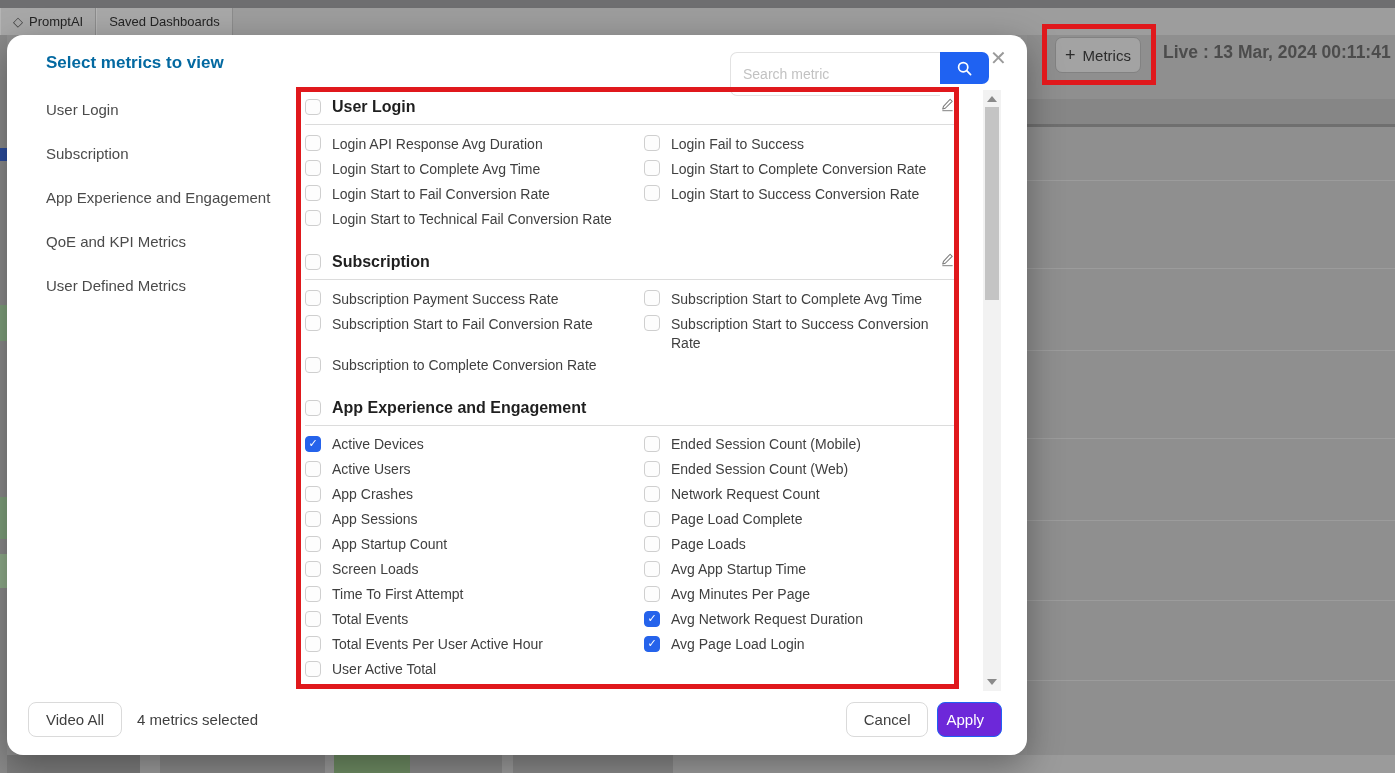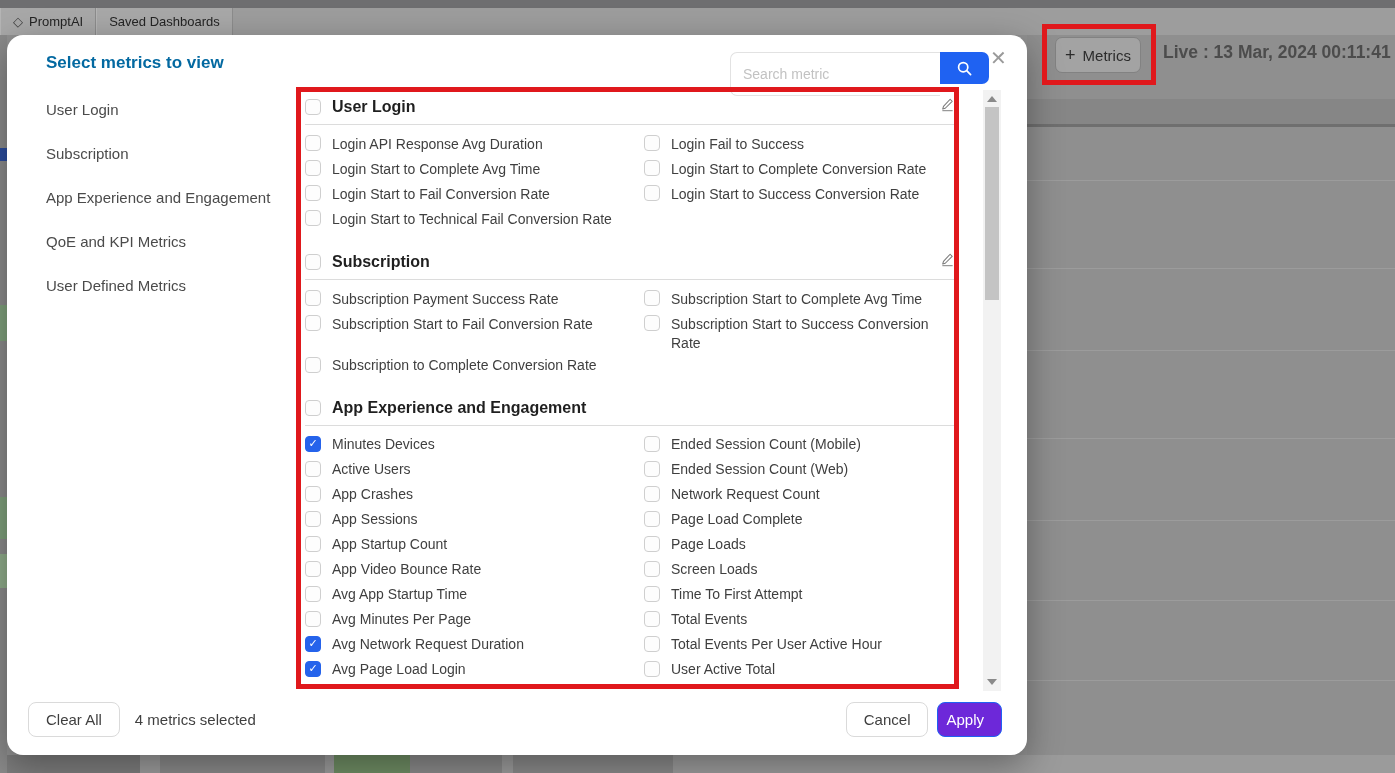--- a/index.html
+++ b/index.html
@@ -258,21 +258,21 @@
           </div>
         </div>
         <div class="section">
           <div class="section-header">
             <div class="checkbox"></div>
             <span class="title">App Experience and Engagement</span>
           </div>
           <div class="items-grid">
             <div class="item-cell">
               <div class="checkbox checked">✓</div>
-              <span class="label">Minutes Devices</span>
+              <span class="label">Active Devices</span>
             </div>
             <div class="item-cell">
               <div class="checkbox"></div>
               <span class="label">Ended Session Count (Mobile)</span>
             </div>
             <div class="item-cell">
               <div class="checkbox"></div>
               <span class="label">Active Users</span>
             </div>
             <div class="item-cell">
@@ -295,24 +295,20 @@
               <div class="checkbox"></div>
               <span class="label">Page Load Complete</span>
             </div>
             <div class="item-cell">
               <div class="checkbox"></div>
               <span class="label">App Startup Count</span>
             </div>
             <div class="item-cell">
               <div class="checkbox"></div>
               <span class="label">Page Loads</span>
-            </div>
-            <div class="item-cell">
-              <div class="checkbox"></div>
-              <span class="label">App Video Bounce Rate</span>
             </div>
             <div class="item-cell">
               <div class="checkbox"></div>
               <span class="label">Screen Loads</span>
             </div>
             <div class="item-cell">
               <div class="checkbox"></div>
               <span class="label">Avg App Startup Time</span>
             </div>
             <div class="item-cell">
@@ -347,21 +343,21 @@
         </div>
       </div>
 
     <div class="vscroll">
       <div class="arrow-up"></div>
       <div class="thumb"></div>
       <div class="arrow-down"></div>
     </div>
 
     <div class="modal-footer">
-      <button class="btn">Clear All</button>
+      <button class="btn">Video All</button>
       <span class="selection-summary">4 metrics selected</span>
       <button class="btn btn-cancel">Cancel</button>
       <button class="btn btn-primary btn-apply">Apply</button>
     </div>
   </div>
 
   <div class="annotation ann-list"></div>
   <div class="annotation ann-metrics"></div>
 
 </div>

